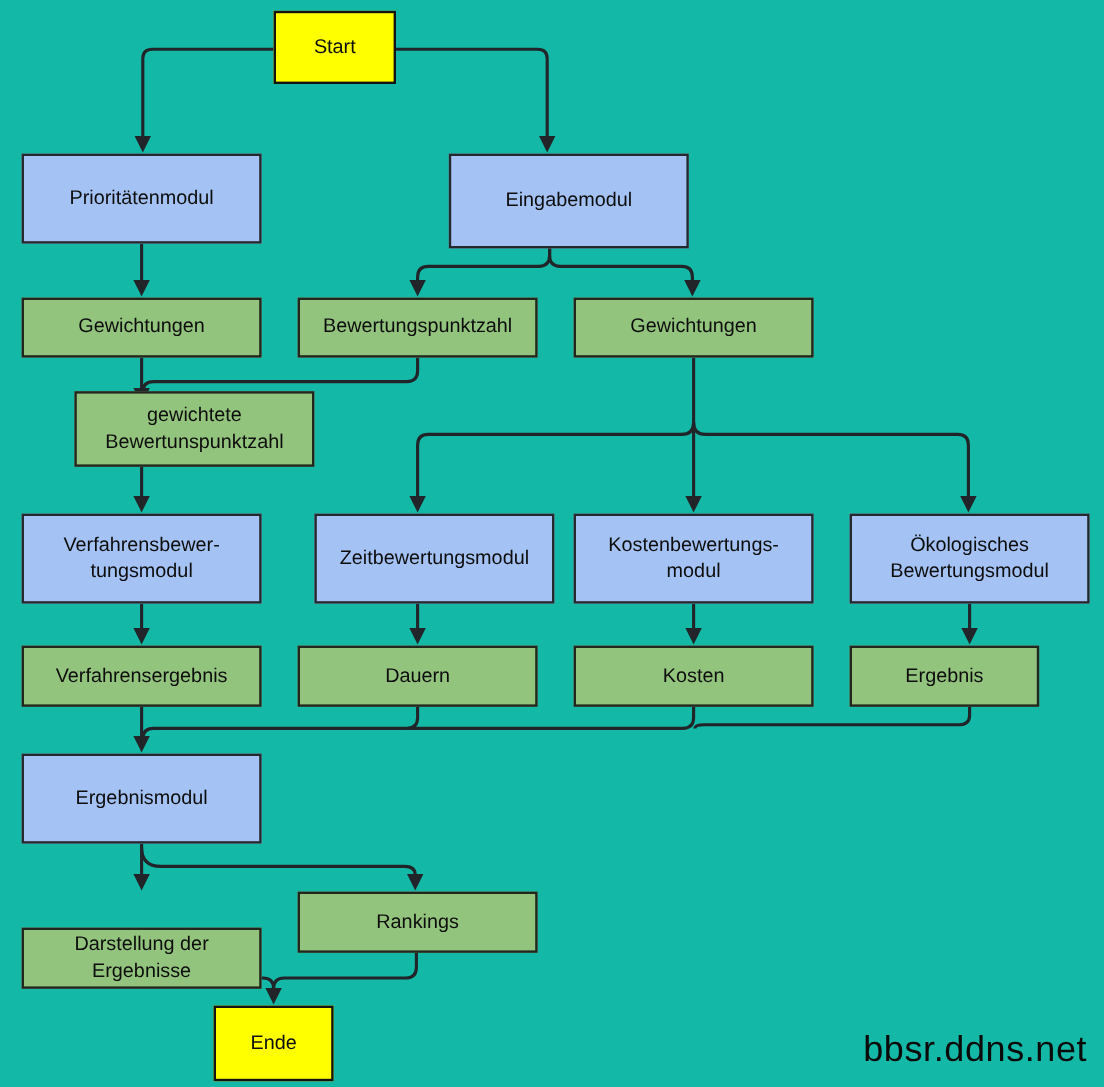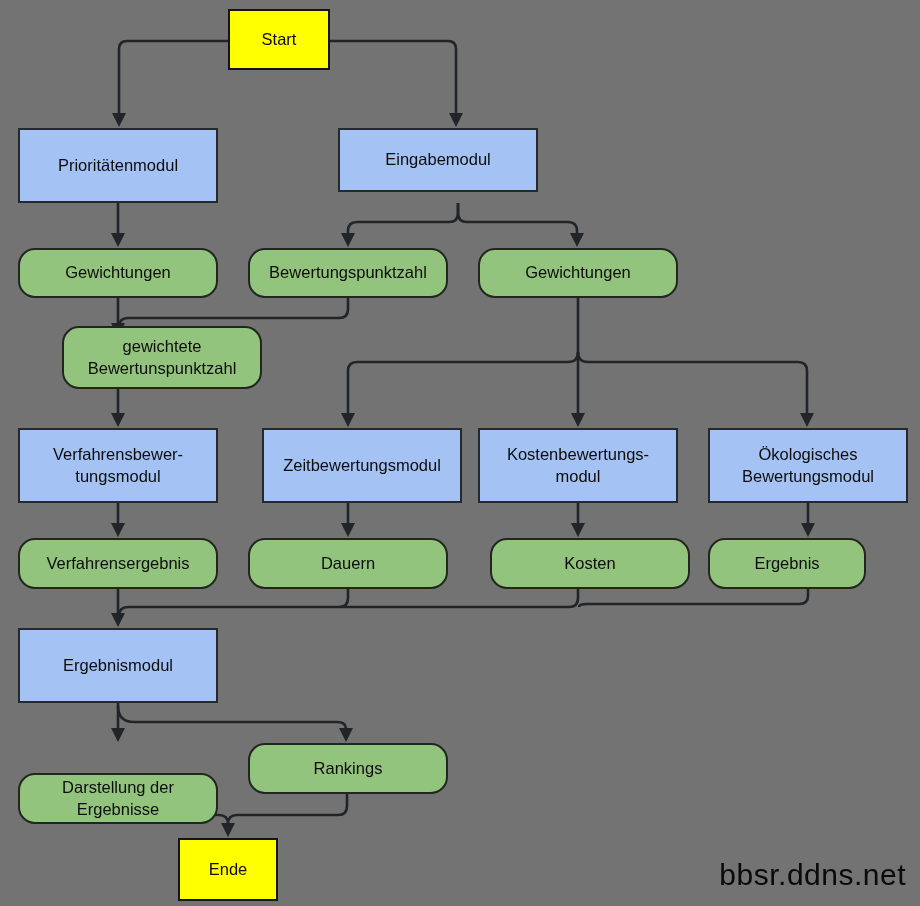--- a/index.html
+++ b/index.html
@@ -1,61 +1,61 @@
 <!DOCTYPE html>
 <html><head>
 <meta charset="utf-8">
 <style>
   html,body{margin:0;padding:0;background:#ffffff;}
   .canvas{
     position:relative;
     width:920px;height:906px;
-    background:#737373;
+    background:#14b8a6;
     font-family:"Liberation Sans", sans-serif;
     overflow:hidden;
   }
   svg.wires{position:absolute;left:0;top:0;z-index:1;}
   .node{
     position:absolute;
     box-sizing:border-box;
     display:flex;align-items:center;justify-content:center;
     text-align:center;
     white-space:pre-line;
     color:#0d0d0d;
     font-size:16.5px;
     line-height:1.32;
     z-index:2;
     border:2px solid #24292d;
   }
   .node.terminal{background:#ffff00;border-color:#141414;}
   .node.module{background:#a4c2f4;}
-  .node.data{background:#93c47d;border-color:#21261f;border-radius:17px;}
+  .node.data{background:#93c47d;border-color:#21261f;}
   .watermark{
     position:absolute;
     right:14px;bottom:14px;
     font-size:30px;
     color:#0a0a0a;
     z-index:2;
     letter-spacing:0.5px;
   }
   
   #n-start{left:228px;top:9px;width:102px;height:61px;}
   #n-prior{left:18px;top:128px;width:200px;height:75px;}
-  #n-eingm{left:338px;top:128px;width:200px;height:64px;}
+  #n-eingm{left:374px;top:128px;width:200px;height:79px;}
   #n-gew{left:18px;top:248px;width:200px;height:50px;}
   #n-bpz{left:248px;top:248px;width:200px;height:50px;}
   #n-ew{left:478px;top:248px;width:200px;height:50px;}
   #n-gbpz{left:18px;top:326px;width:200px;height:63px;margin-left:44px;}
   #n-vbm{left:18px;top:428px;width:200px;height:75px;}
   #n-zbm{left:248px;top:428px;width:200px;height:75px;margin-left:14px;}
   #n-kbm{left:478px;top:428px;width:200px;height:75px;}
   #n-obm{left:708px;top:428px;width:200px;height:75px;}
   #n-verg{left:18px;top:538px;width:200px;height:51px;}
   #n-dau{left:248px;top:538px;width:200px;height:51px;}
-  #n-kos{left:478px;top:538px;width:200px;height:51px;margin-left:12px;}
+  #n-kos{left:478px;top:538px;width:200px;height:51px;}
   #n-erg{left:708px;top:538px;width:158px;height:51px;}
   #n-ergm{left:18px;top:628px;width:200px;height:75px;}
   #n-dde{left:18px;top:773px;width:200px;height:51px;}
   #n-rank{left:248px;top:743px;width:200px;height:51px;}
   #n-ende{left:178px;top:838px;width:100px;height:63px;}
 </style>
 </head>
 <body>
 
 <div class="canvas">

